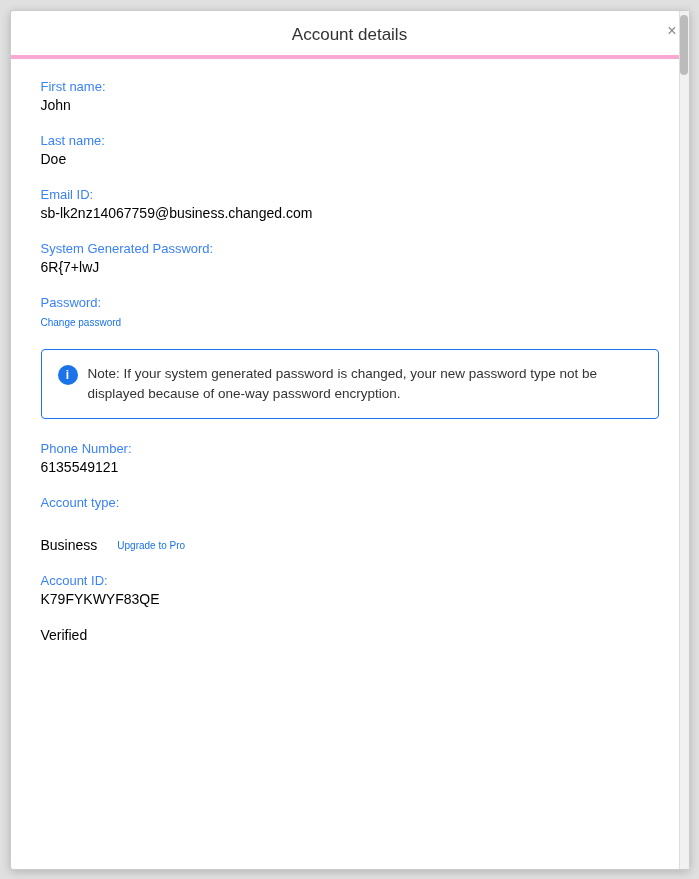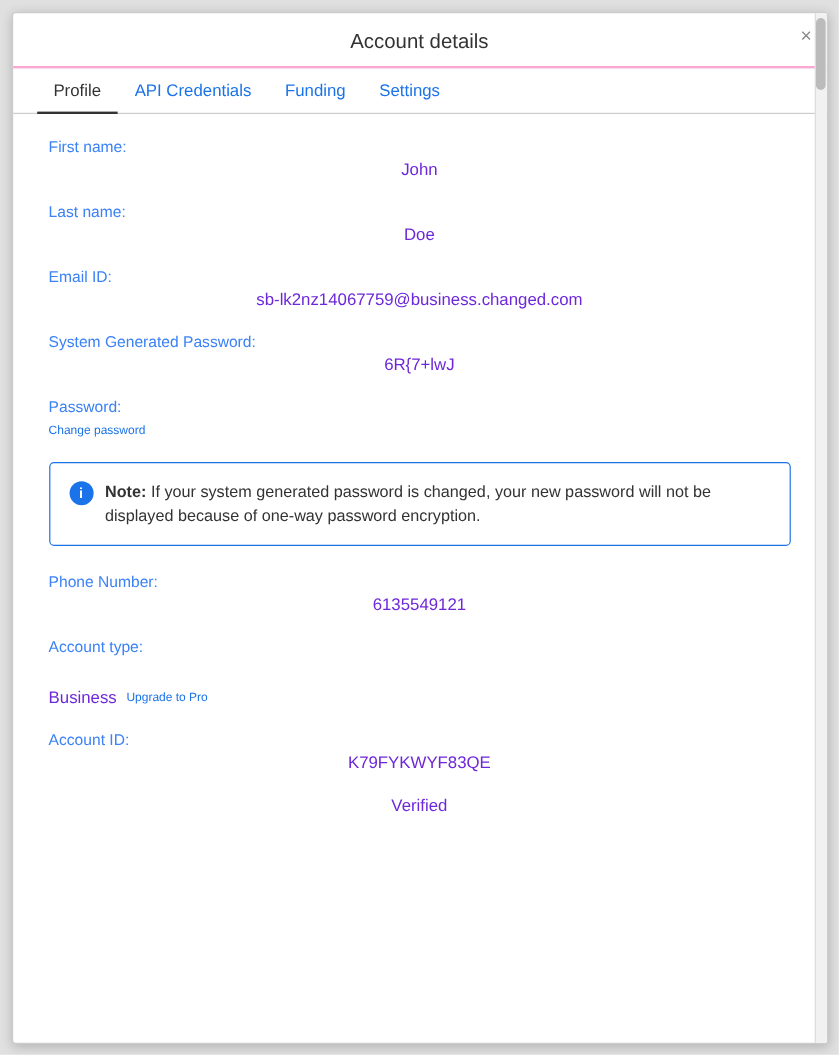--- a/index.html
+++ b/index.html
@@ -17,21 +17,21 @@
       width: 680px;
       min-height: 860px;
       border: 1px solid #ccc;
       border-radius: 3px;
       position: relative;
       box-shadow: 0 2px 10px rgba(0,0,0,0.2);
     }
     .dialog-header {
       text-align: center;
       padding: 14px 20px 10px;
-      border-bottom: 2px solid #f9a8d4;
+      border-bottom: 4px solid #f9a8d4;
       position: relative;
     }
     .dialog-title {
       font-size: 17px;
       font-weight: normal;
       color: #333;
     }
     .close-btn {
       position: absolute;
       right: 12px;
@@ -67,23 +67,22 @@
     .field-group {
       margin-bottom: 20px;
     }
     .field-label {
       font-size: 13px;
       color: #3b82f6;
       margin-bottom: 3px;
     }
     .field-value {
       font-size: 14px;
-      color: #6d28d9;
+      color: #000000;
       font-weight: normal;
-      text-align: center;
     }
     .link {
       color: #1a73e8;
       cursor: pointer;
       text-decoration: none;
       font-size: 10px;
     }
     .info-box {
       border: 1px solid #1a73e8;
       border-radius: 4px;
@@ -107,21 +106,21 @@
       font-weight: bold;
       flex-shrink: 0;
       margin-top: 1px;
     }
     .info-text {
       font-size: 13.5px;
       color: #333;
       line-height: 1.5;
     }
     .info-text strong {
-      font-weight: bold;
+      font-weight: normal;
     }
     .scrollbar {
       position: absolute;
       right: 0;
       top: 0;
       bottom: 0;
       width: 10px;
       background: #f1f1f1;
       border-left: 1px solid #ddd;
     }
@@ -129,39 +128,33 @@
       width: 8px;
       height: 60px;
       background: #bbb;
       border-radius: 4px;
       margin: 2px auto;
       margin-top: 4px;
     }
     .account-type-row {
       display: flex;
       align-items: center;
-      gap: 8px;
+      gap: 20px;
       margin-top: 27px;
     }
   </style>
 </head>
 <body>
 
 <div class="dialog">
   <div class="dialog-header">
     <span class="dialog-title">Account details</span>
     <button class="close-btn">×</button>
   </div>
 
-  <div class="tabs">
-    <a class="tab active">Profile</a>
-    <a class="tab">API Credentials</a>
-    <a class="tab">Funding</a>
-    <a class="tab">Settings</a>
-  </div>
 
   <div class="content">
 
     <div class="field-group">
       <div class="field-label">First name:</div>
       <div class="field-value">John</div>
     </div>
 
     <div class="field-group">
       <div class="field-label">Last name:</div>
@@ -179,21 +172,21 @@
     </div>
 
     <div class="field-group">
       <div class="field-label">Password:</div>
       <a class="link">Change password</a>
     </div>
 
     <div class="info-box">
       <div class="info-icon">i</div>
       <div class="info-text">
-        <strong>Note:</strong><span> If your system generated password is changed, your new password will not be displayed because of one-way password encryption.</span>
+        <strong>Note:</strong><span> If your system generated password is changed, your new password type not be displayed because of one-way password encryption.</span>
       </div>
     </div>
 
     <div class="field-group">
       <div class="field-label">Phone Number:</div>
       <div class="field-value">6135549121</div>
     </div>
 
     <div class="field-group">
       <div class="field-label">Account type:</div>

